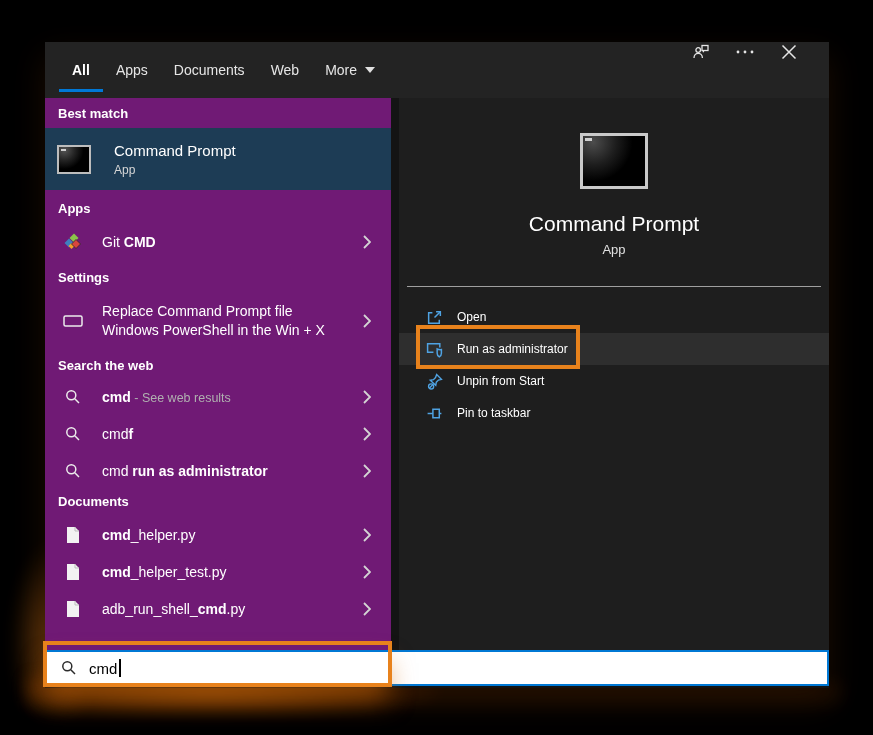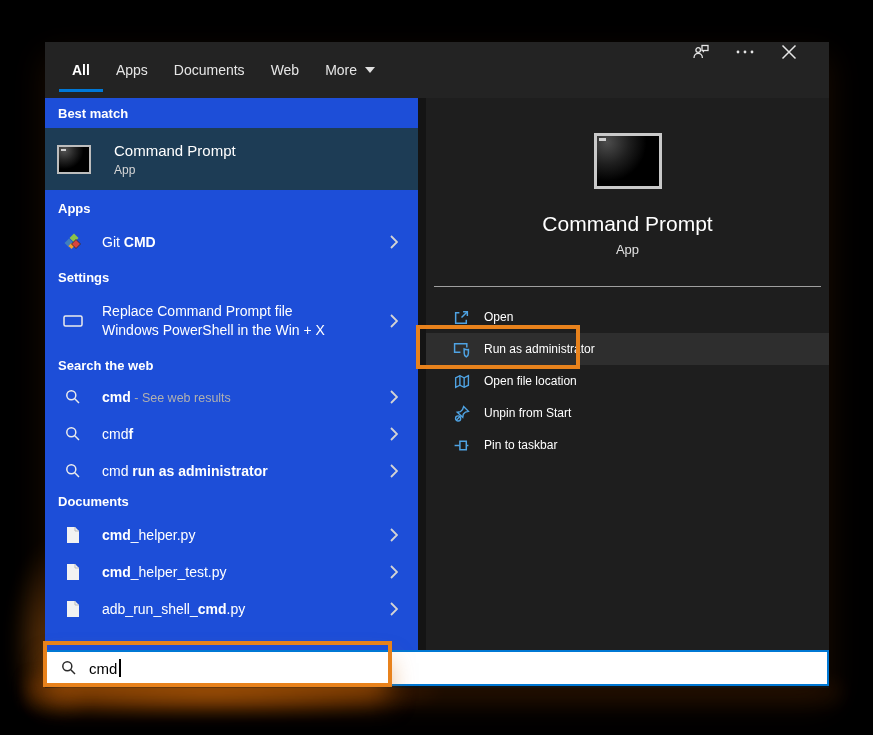--- a/index.html
+++ b/index.html
@@ -25,21 +25,21 @@
   .tab{position:relative;display:flex;align-items:center;padding:0 13px;font-size:14px;
        color:#e6e6e6;cursor:default;}
   .tab.active{font-weight:700;color:#fff;}
   .tab.active::after{content:"";position:absolute;left:0;right:0;bottom:6px;height:3px;background:#0078d7;}
   .tab .caret{width:0;height:0;border-left:5px solid transparent;border-right:5px solid transparent;
        border-top:6px solid #e0e0e0;margin-left:8px;}
   .topbar-icons{margin-left:auto;display:flex;align-items:center;gap:24px;padding-right:30px;}
   .tb-icon{width:20px;height:20px;display:flex;align-items:center;justify-content:center;}
   
   .content{display:flex;height:552px;background:#141414;}
-  .left-panel{width:373px;background:#1d4ed8;flex:none;}
+  .left-panel{width:346px;background:#701a75;flex:none;}
   .gap{width:8px;background:#141414;flex:none;}
   .right-panel{flex:1;background:#1e1e1e;}
   
   .sec-header{padding:0 13px;font-size:13px;font-weight:700;color:#fff;line-height:16px;}
   .h-bm{padding-top:8px;}
   .h-apps{margin-top:11px;}
   .h-settings{margin-top:12px;}
   .h-web{margin-top:10px;}
   .h-docs{margin-top:8px;}
   .bm-row{margin-top:6px;height:62px;background:#1d3c55;display:flex;align-items:center;padding-left:12px;}
@@ -316,29 +316,20 @@
         <div class="action hl">
           <span class="aic">
             <svg width="17" height="17" viewBox="0 0 16 16" fill="none" stroke="#4fa3e3" stroke-width="1.4">
               <path d="M13 6V2.5H1.5v8H7"></path>
               <path d="M10.5 7.5q2 .9 4 .6v3.4q0 2.4-2 3.5-2-1.1-2-3.5z" fill="#2e2e2e"></path>
             </svg>
           </span>
           <span class="albl">Run as administrator</span>
         </div>
 
-        <div class="action">
-          <span class="aic">
-            <svg width="17" height="17" viewBox="0 0 16 16" fill="none" stroke="#4fa3e3" stroke-width="1.3">
-              <path d="M2.5 4.5l4-2 4 2 4-2v9l-4 2-4-2-4 2z"></path>
-                <path d="M6.5 2.5v9M10.5 4.5v9"></path>
-            </svg>
-          </span>
-          <span class="albl">Open file location</span>
-        </div>
 
         <div class="action">
           <span class="aic">
             <svg width="17" height="17" viewBox="0 0 16 16" fill="none" stroke="#4fa3e3" stroke-width="1.3">
               <path d="M10 1.5l4.5 4.5-2.8.6-2 2-.5 3L4 6.8l3-.5 2-2z"></path>
               <circle cx="4.8" cy="12.6" r="2.4"></circle>
                 <path d="M3.1 14.3l3.4-3.4"></path>
             </svg>
           </span>
           <span class="albl">Unpin from Start</span>

